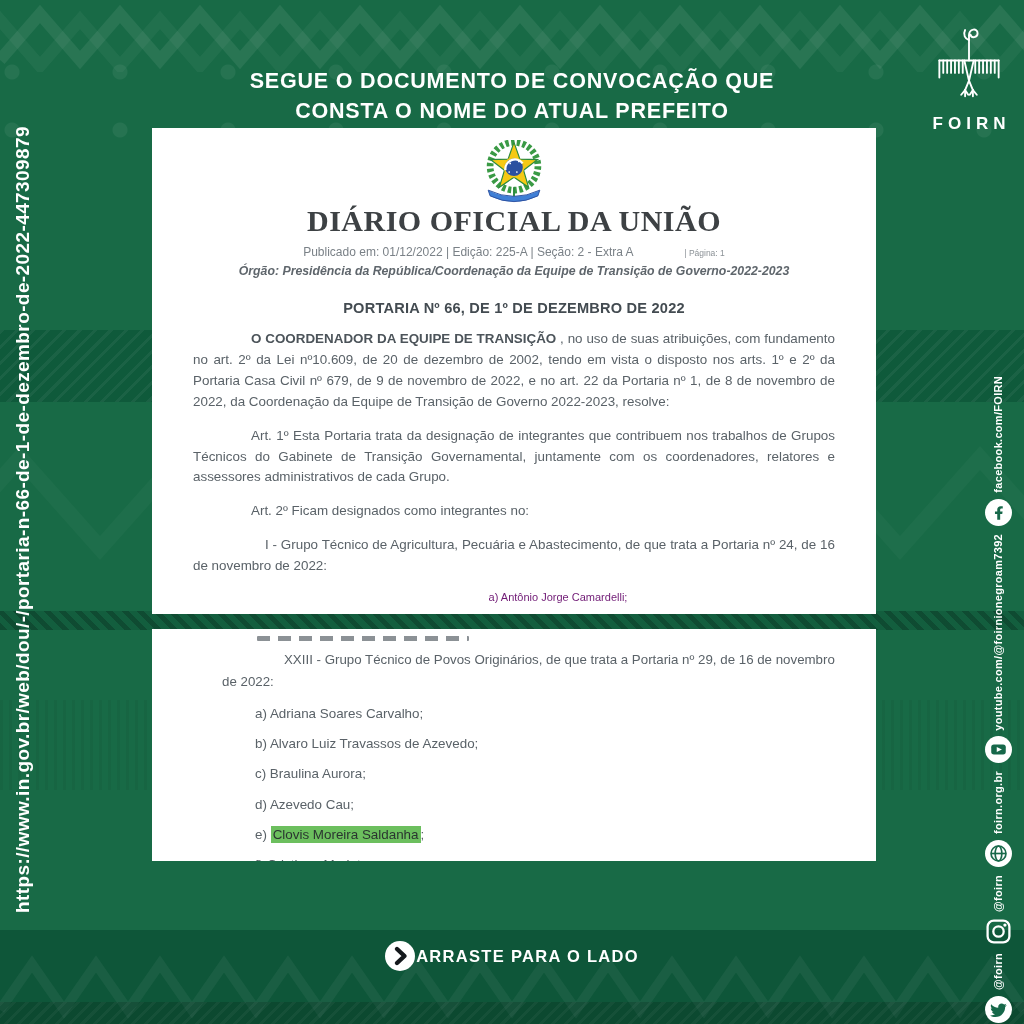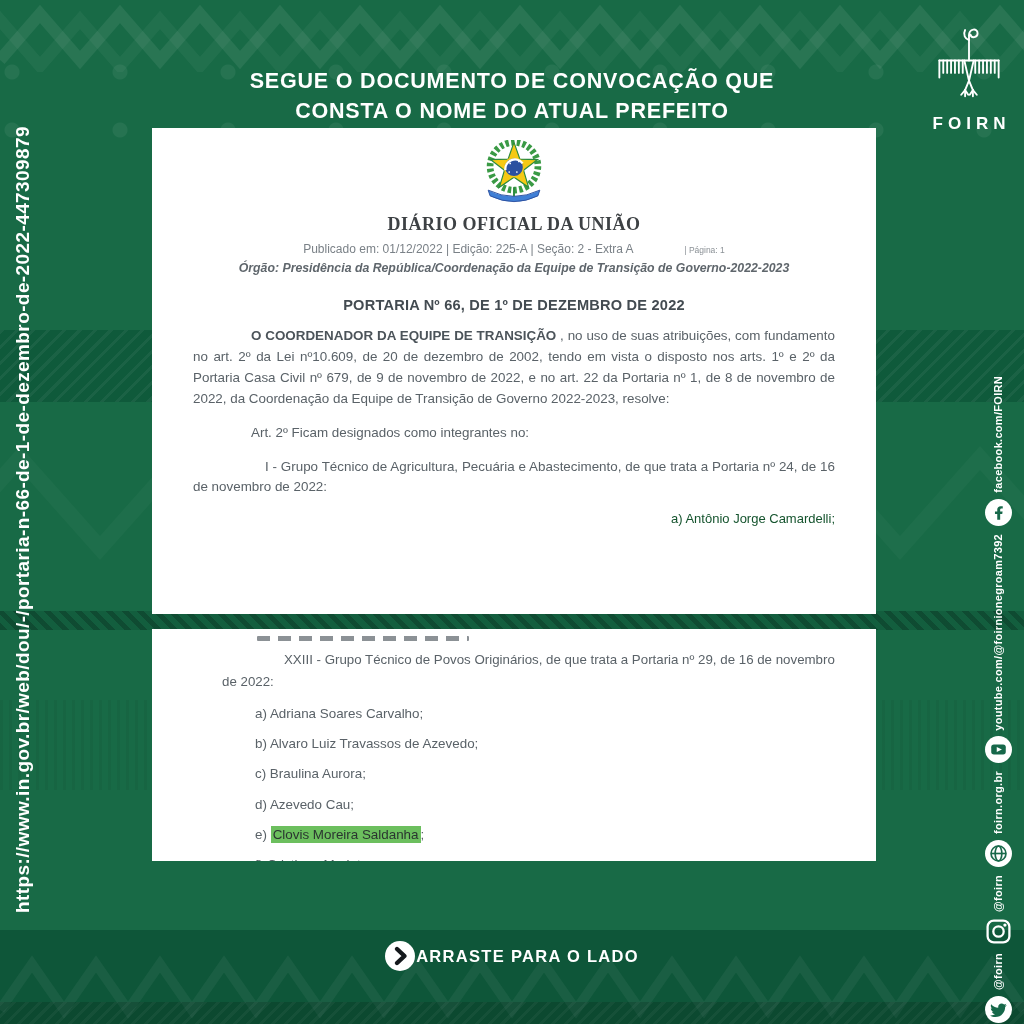--- a/index.html
+++ b/index.html
@@ -44,30 +44,30 @@
   
   .foirn-logo{position:absolute;top:16px;left:926px;width:86px;text-align:center;color:#fff;}
   .foirn-text{font-weight:bold;font-size:17px;letter-spacing:5px;margin-right:-5px;margin-top:2px;}
 
   
   .card{position:absolute;left:152px;width:724px;background:#fff;box-sizing:border-box;overflow:hidden;}
   .card1{top:128px;height:486px;padding:12px 41px 0;text-align:center;}
   .card2{top:629px;height:232px;padding:7px 41px 0;text-align:left;}
 
   .arms{display:block;margin:0 auto;}
-  .masthead{font-family:"Liberation Serif",serif;font-weight:bold;font-size:18px;color:#3d4144;letter-spacing:.5px;margin-top:10px;}
+  .masthead{font-family:"Liberation Serif",serif;font-weight:bold;font-size:30px;color:#3d4144;letter-spacing:.5px;margin-top:0;}
   .meta{font-size:12px;color:#7a8187;margin-top:7px;}
   .meta-small{font-size:8.5px;color:#8b9196;margin-left:48px;}
   .organ{font-size:12.3px;color:#5f666c;font-weight:bold;margin-top:5px;font-style:italic;}
   .portaria{font-size:14.6px;color:#434b51;font-weight:bold;margin-top:22px;letter-spacing:.2px;}
 
   .body-p{text-align:justify;font-size:13.4px;color:#5a6268;line-height:1.56;margin:13px 0 0;text-indent:58px;}
   .body-p b{color:#4c545a;}
   .group-heading{text-indent:72px;}
-  .list-item{text-align:right;font-size:13px;color:#14532d;margin:12.5px 0 0 88px;line-height:1.3;}
+  .list-item{text-align:center;font-size:11px;color:#701a75;margin:12.5px 0 0 88px;line-height:1.3;}
 
   .clipped-line{height:5px;width:212px;margin:0 0 6px 64px;opacity:.7;border-radius:1px;
     background:repeating-linear-gradient(90deg,#5a6268 0 13px,transparent 13px 21px);}
   .group-heading2{font-size:13.3px;color:#5a6268;line-height:1.62;margin:8px -18px 0 29px;text-indent:62px;}
   .list-item2{font-size:13.4px;color:#5a6268;margin:12.8px 0 0 62px;line-height:1.3;}
   mark.hl{background:#6cbf5e;color:#2a3530;padding:1px 2px;}
 
   
   .swipe{
     position:absolute;top:941px;left:0;width:1024px;
@@ -166,20 +166,21 @@
       <path d="M18,52 Q45,65 72,52 L70,58 Q45,70 20,58 Z" fill="#3f7fd6" stroke="#2b50a0" stroke-width="1"></path>
     </svg>
     <div class="masthead">DIÁRIO OFICIAL DA UNIÃO</div>
     <div class="meta">
       <span>Publicado em: 01/12/2022 | Edição: 225-A | Seção: 2 - Extra A</span>
       <span class="meta-small">| Página: 1</span>
     </div>
     <div class="organ">Órgão: Presidência da República/Coordenação da Equipe de Transição de Governo-2022-2023</div>
     <div class="portaria">PORTARIA Nº 66, DE 1º DE DEZEMBRO DE 2022</div>
     <p class="body-p"><b>O COORDENADOR DA EQUIPE DE TRANSIÇÃO</b><span> , no uso de suas atribuições, com fundamento no art. 2º da Lei nº10.609, de 20 de dezembro de 2002, tendo em vista o disposto nos arts. 1º e 2º da Portaria Casa Civil nº 679, de 9 de novembro de 2022, e no art. 22 da Portaria nº 1, de 8 de novembro de 2022, da Coordenação da Equipe de Transição de Governo 2022-2023, resolve:</span></p>
+    <p class="body-p">Art. 1º Esta Portaria trata da designação de integrantes que contribuem nos trabalhos de Grupos Técnicos do Gabinete de Transição Governamental, juntamente com os coordenadores, relatores e assessores administrativos de cada Grupo.</p>
     <p class="body-p">Art. 2º Ficam designados como integrantes no:</p>
     <p class="body-p group-heading">I - Grupo Técnico de Agricultura, Pecuária e Abastecimento, de que trata a Portaria nº 24, de 16 de novembro de 2022:</p>
     <p class="list-item">a) Antônio Jorge Camardelli;</p>
 
   </div>
 
   <div class="card card2">
     <div class="clipped-line"></div>
     <p class="group-heading2">XXIII - Grupo Técnico de Povos Originários, de que trata a Portaria nº 29, de 16 de novembro de 2022:</p>
     <p class="list-item2">a) Adriana Soares Carvalho;</p>

